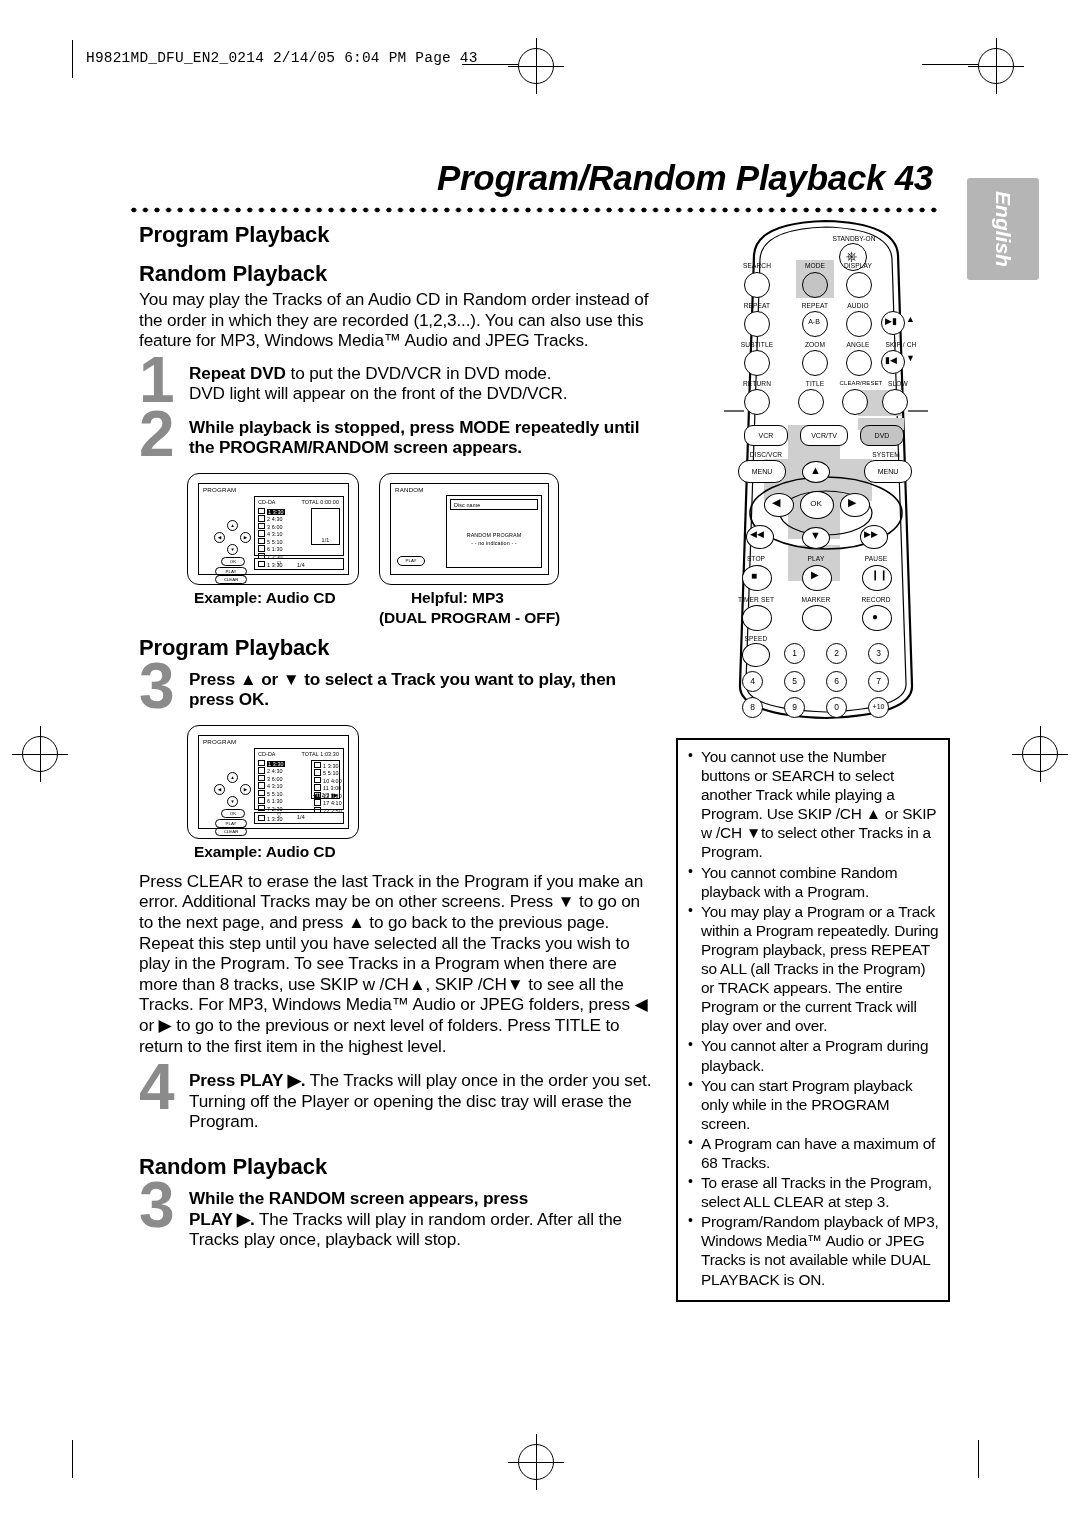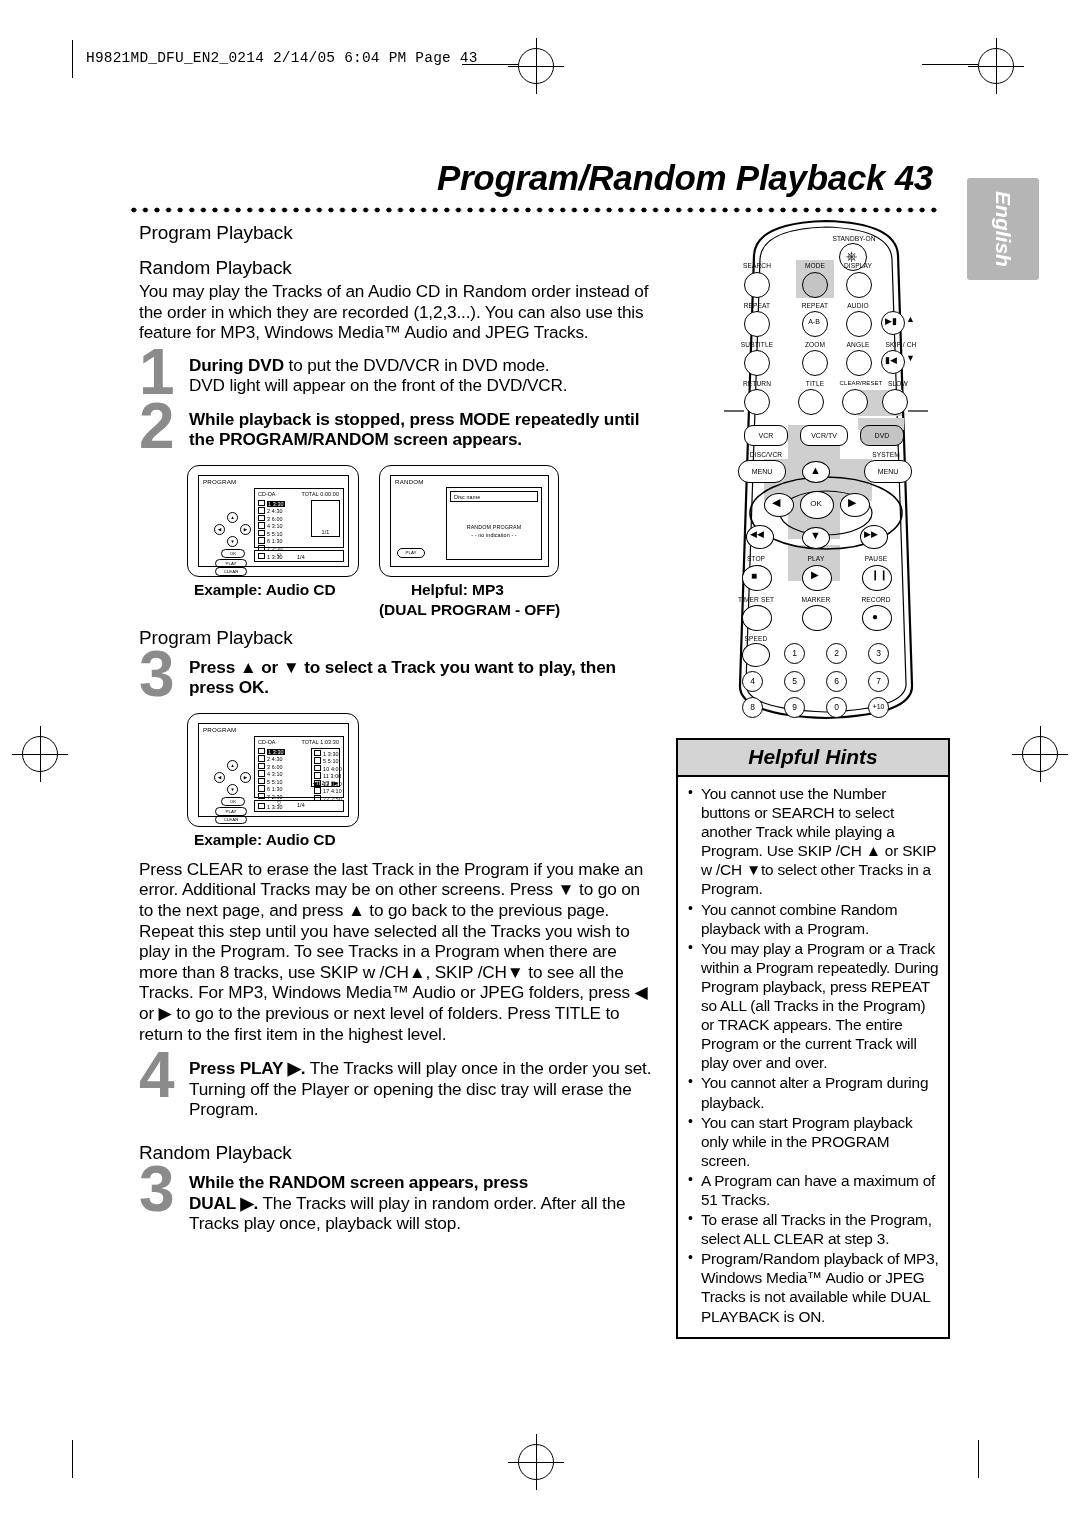--- a/index.html
+++ b/index.html
@@ -22,21 +22,21 @@
         background-image:radial-gradient(circle closest-side,#000 48%,transparent 52%);
         background-size:11.6px 10px;background-repeat:repeat-x;}
 
   
   .sidetab{position:absolute;left:967px;top:178px;width:72px;height:102px;background:#b5b5b5;border-radius:3px;}
   .sidetab span{position:absolute;left:50%;top:50%;transform:translate(-50%,-50%) rotate(90deg);
                 color:#fff;font-size:21px;font-weight:bold;font-style:italic;white-space:nowrap;}
 
   
   .lcol{position:absolute;left:139px;top:222px;width:515px;}
-  h2.sec{font-size:19px;font-weight:normal;margin:0 0 2px 0;letter-spacing:-0.1px;}
+  h2.sec{font-size:22px;font-weight:bold;margin:0 0 2px 0;letter-spacing:-0.1px;}
   p.body{font-size:17.2px;line-height:20.6px;margin:0 0 0 0;letter-spacing:-0.15px;}
   .gap{height:11px;}
 
   .step{position:relative;display:flex;margin-top:12px;}
   .num{width:50px;flex:0 0 50px;color:#8b8b8b;font-size:64px;line-height:50px;font-weight:bold;
        font-family:"Liberation Sans",sans-serif;text-align:left;margin-top:-8px;}
   .stxt{flex:1;font-size:17.2px;line-height:20.6px;letter-spacing:-0.15px;}
   .stxt.b{font-weight:bold;}
 
   
@@ -107,21 +107,21 @@
     <h2 class="sec">Program Playback</h2>
 
     <div class="gap"></div>
 
     <h2 class="sec">Random Playback</h2>
     <p class="body">You may play the Tracks of an Audio CD in Random order instead of the order in which they are recorded (1,2,3...). You can also use this feature for MP3, Windows Media™ Audio and JPEG Tracks.</p>
 
     <div class="step">
       <div class="num">1</div>
       <div class="stxt">
-        <b>During DVD</b><span> to put the DVD/VCR in DVD mode.</span><br>
+        <b>Repeat DVD</b><span> to put the DVD/VCR in DVD mode.</span><br>
         <span>DVD light will appear on the front of the DVD/VCR.</span>
       </div>
     </div>
 
     <div class="step">
       <div class="num">2</div>
       <div class="stxt b">While playback is stopped, press MODE repeatedly until the PROGRAM/RANDOM screen appears.</div>
     </div>
 
     <div class="screens" style="margin-top:14px;height:140px;">
@@ -250,34 +250,33 @@
         <b>Press PLAY ▶.</b><span> The Tracks will play once in the order you set. Turning off the Player or opening the disc tray will erase the Program.</span>
       </div>
     </div>
 
     <h2 class="sec" style="margin-top:22px;">Random Playback</h2>
 
     <div class="step" style="margin-top:8px;">
       <div class="num">3</div>
       <div class="stxt">
         <b>While the RANDOM screen appears, press</b><br>
-        <b>DUAL ▶.</b><span> The Tracks will play in random order. After all the Tracks play once, playback will stop.</span>
+        <b>PLAY ▶.</b><span> The Tracks will play in random order. After all the Tracks play once, playback will stop.</span>
       </div>
     </div>
   </div>
 
   <div class="hints">
-    <div class="hints-h">Helpful Hints</div>
     <ul>
       <li>You cannot use the Number buttons or SEARCH to select another Track while playing a Program. Use SKIP    /CH ▲ or SKIP w /CH ▼to select other Tracks in a Program.</li>
       <li>You cannot combine Random playback with a Program.</li>
       <li>You may play a Program or a Track within a Program repeatedly. During Program playback, press REPEAT so ALL (all Tracks in the Program) or TRACK appears. The entire Program or the current Track will play over and over.</li>
       <li>You cannot alter a Program during playback.</li>
       <li>You can start Program playback only while in the PROGRAM screen.</li>
-      <li>A Program can have a maximum of 51 Tracks.</li>
+      <li>A Program can have a maximum of 68 Tracks.</li>
       <li>To erase all Tracks in the Program, select ALL CLEAR at step 3.</li>
       <li>Program/Random playback of MP3, Windows Media™ Audio or JPEG Tracks is not available while DUAL PLAYBACK is ON.</li>
     </ul>
   </div>
 
   <div class="remote">
     <svg width="220" height="510" viewBox="0 0 220 510" style="position:absolute;left:0;top:0;">
       <path d="M38 40 Q40 8 110 6 Q180 8 182 40 L196 470 Q198 500 110 503 Q22 500 24 470 Z" fill="none" stroke="#000" stroke-width="2.2"></path>
       <path d="M44 44 Q46 14 110 12 Q174 14 176 44 L190 468 Q192 494 110 497 Q28 494 30 468 Z" fill="none" stroke="#000" stroke-width="1.2"></path>
       <path d="M8 196 L28 196" stroke="#000" stroke-width="1.2"></path>

